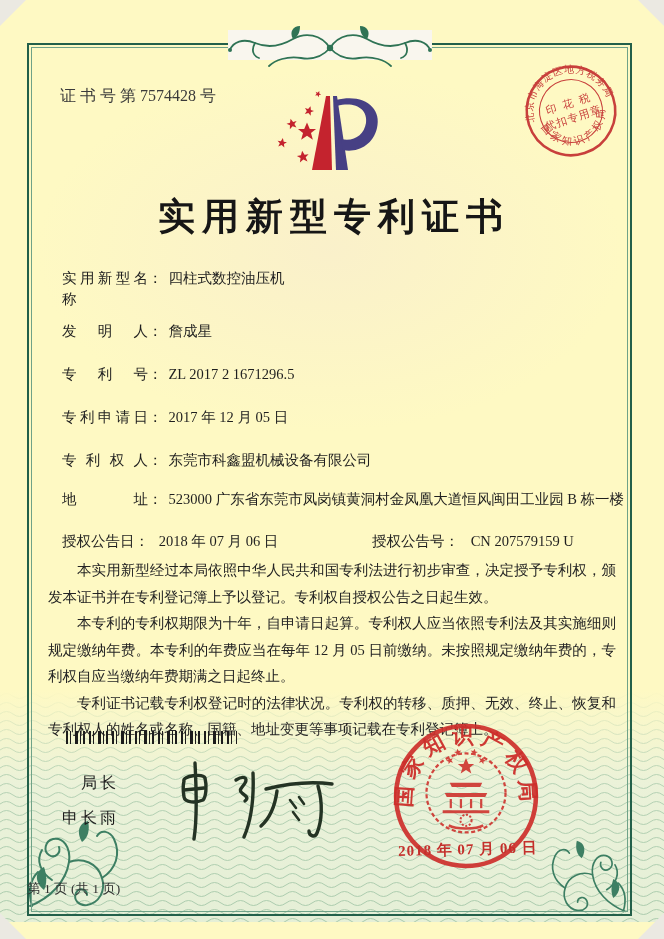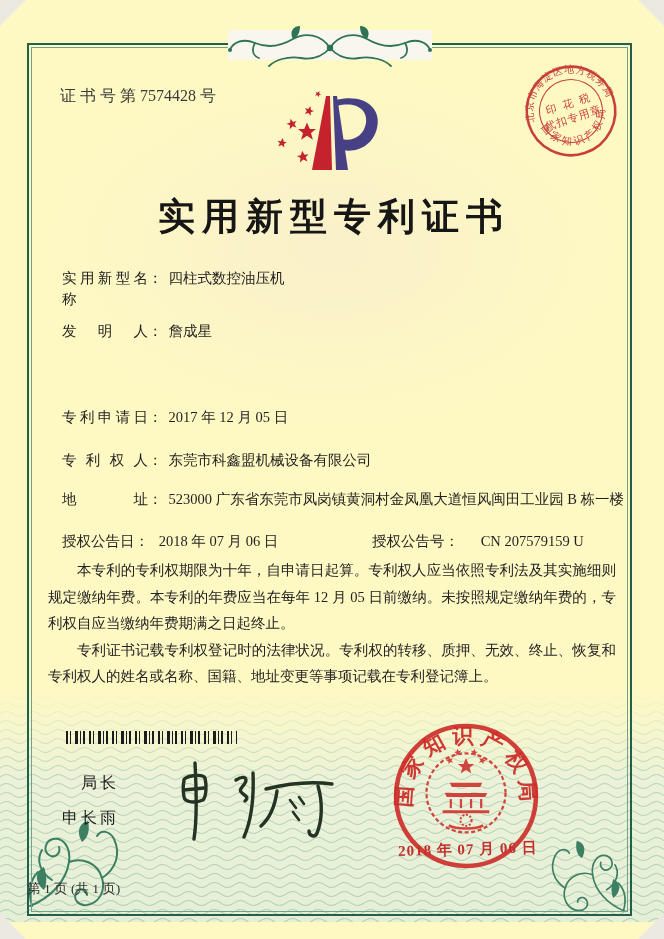--- a/index.html
+++ b/index.html
@@ -170,39 +170,43 @@
   </svg>
 
   <div class="title">实用新型专利证书</div>
 
   <div class="row" style="top:268px;">
     <span class="flabel">实用新型名称</span><span class="colon">：</span><span class="fvalue">四柱式数控油压机</span>
   </div>
   <div class="row" style="top:321px;">
     <span class="flabel">发明人</span><span class="colon">：</span><span class="fvalue">詹成星</span>
   </div>
+  <div class="row" style="top:364px;">
+    <span class="flabel">专利号</span><span class="colon">：</span><span class="fvalue">ZL 2017 2 1671296.5</span>
+  </div>
   <div class="row" style="top:407px;">
     <span class="flabel">专利申请日</span><span class="colon">：</span><span class="fvalue">2017 年 12 月 05 日</span>
   </div>
   <div class="row" style="top:450px;">
     <span class="flabel">专利权人</span><span class="colon">：</span><span class="fvalue">东莞市科鑫盟机械设备有限公司</span>
   </div>
   <div class="row" style="top:489px;">
     <span class="flabel">地址</span><span class="colon">：</span><span class="fvalue">523000 广东省东莞市凤岗镇黄洞村金凤凰大道恒风闽田工业园 B 栋一楼</span>
   </div>
   <div class="row grant" style="top:531px;">
     <span>授权公告日</span><span class="colon">：</span>
     <span style="margin-left:6px;">2018 年 07 月 06 日</span>
     <span class="grant-right">
       <span>授权公告号</span><span class="colon">：</span>
-      <span style="margin-left:18px;">CN 207579159 U</span>
+      <span style="margin-left:8px;">CN 207579159 U</span>
     </span>
   </div>
 
   <div class="bodytext">
+    <p>本实用新型经过本局依照中华人民共和国专利法进行初步审查，决定授予专利权，颁发本证书并在专利登记簿上予以登记。专利权自授权公告之日起生效。</p>
     <p>本专利的专利权期限为十年，自申请日起算。专利权人应当依照专利法及其实施细则规定缴纳年费。本专利的年费应当在每年 12 月 05 日前缴纳。未按照规定缴纳年费的，专利权自应当缴纳年费期满之日起终止。</p>
     <p>专利证书记载专利权登记时的法律状况。专利权的转移、质押、无效、终止、恢复和专利权人的姓名或名称、国籍、地址变更等事项记载在专利登记簿上。</p>
   </div>
 
   <div class="barcode"></div>
 
   <div class="director">
     <div>局长</div>
     <div>申长雨</div>
   </div>

